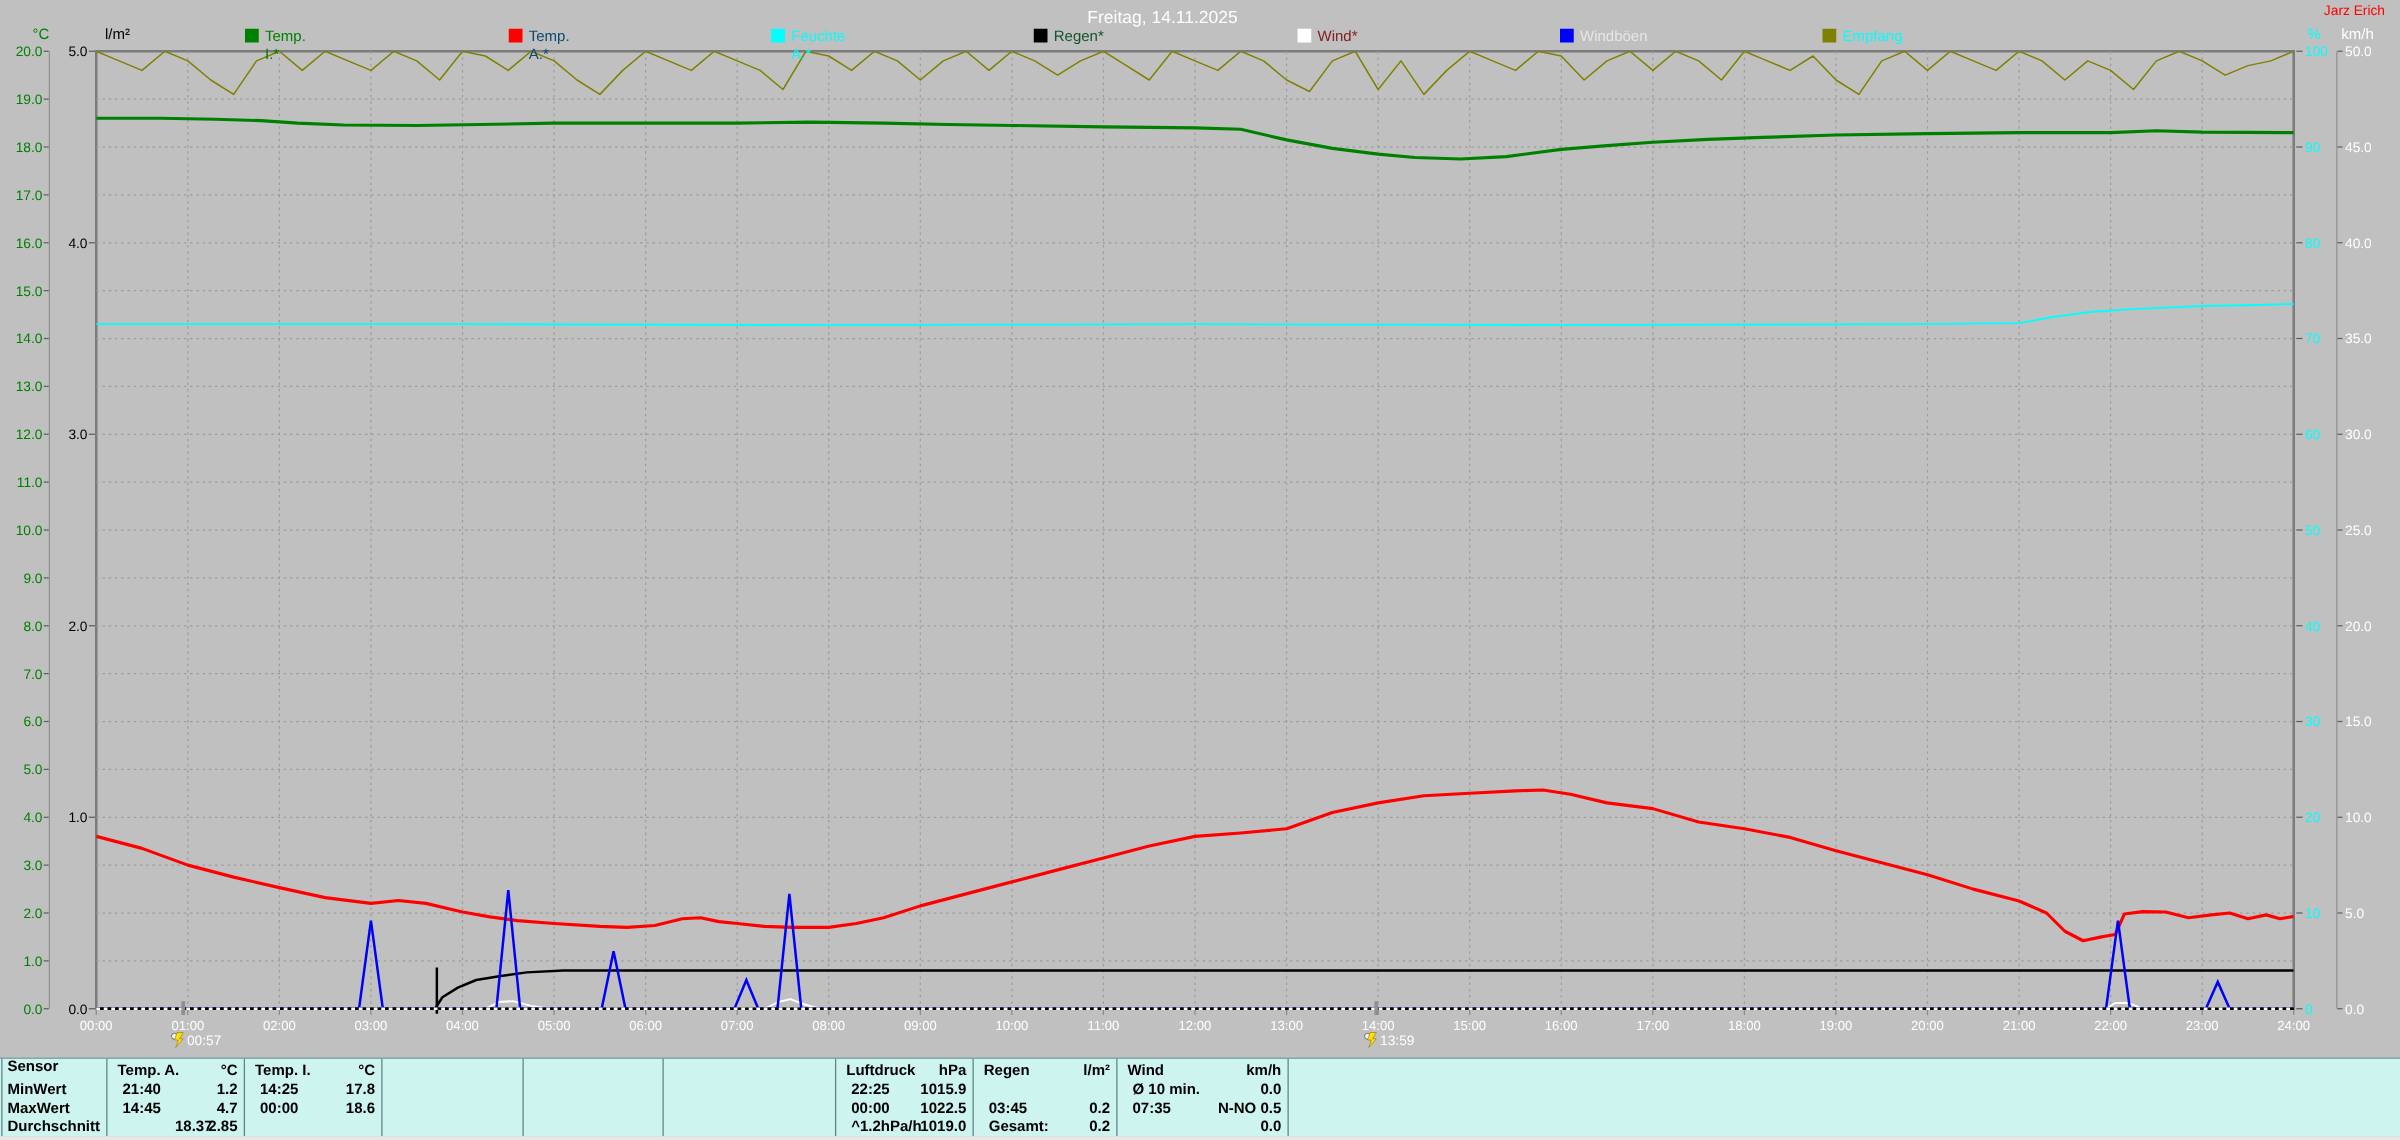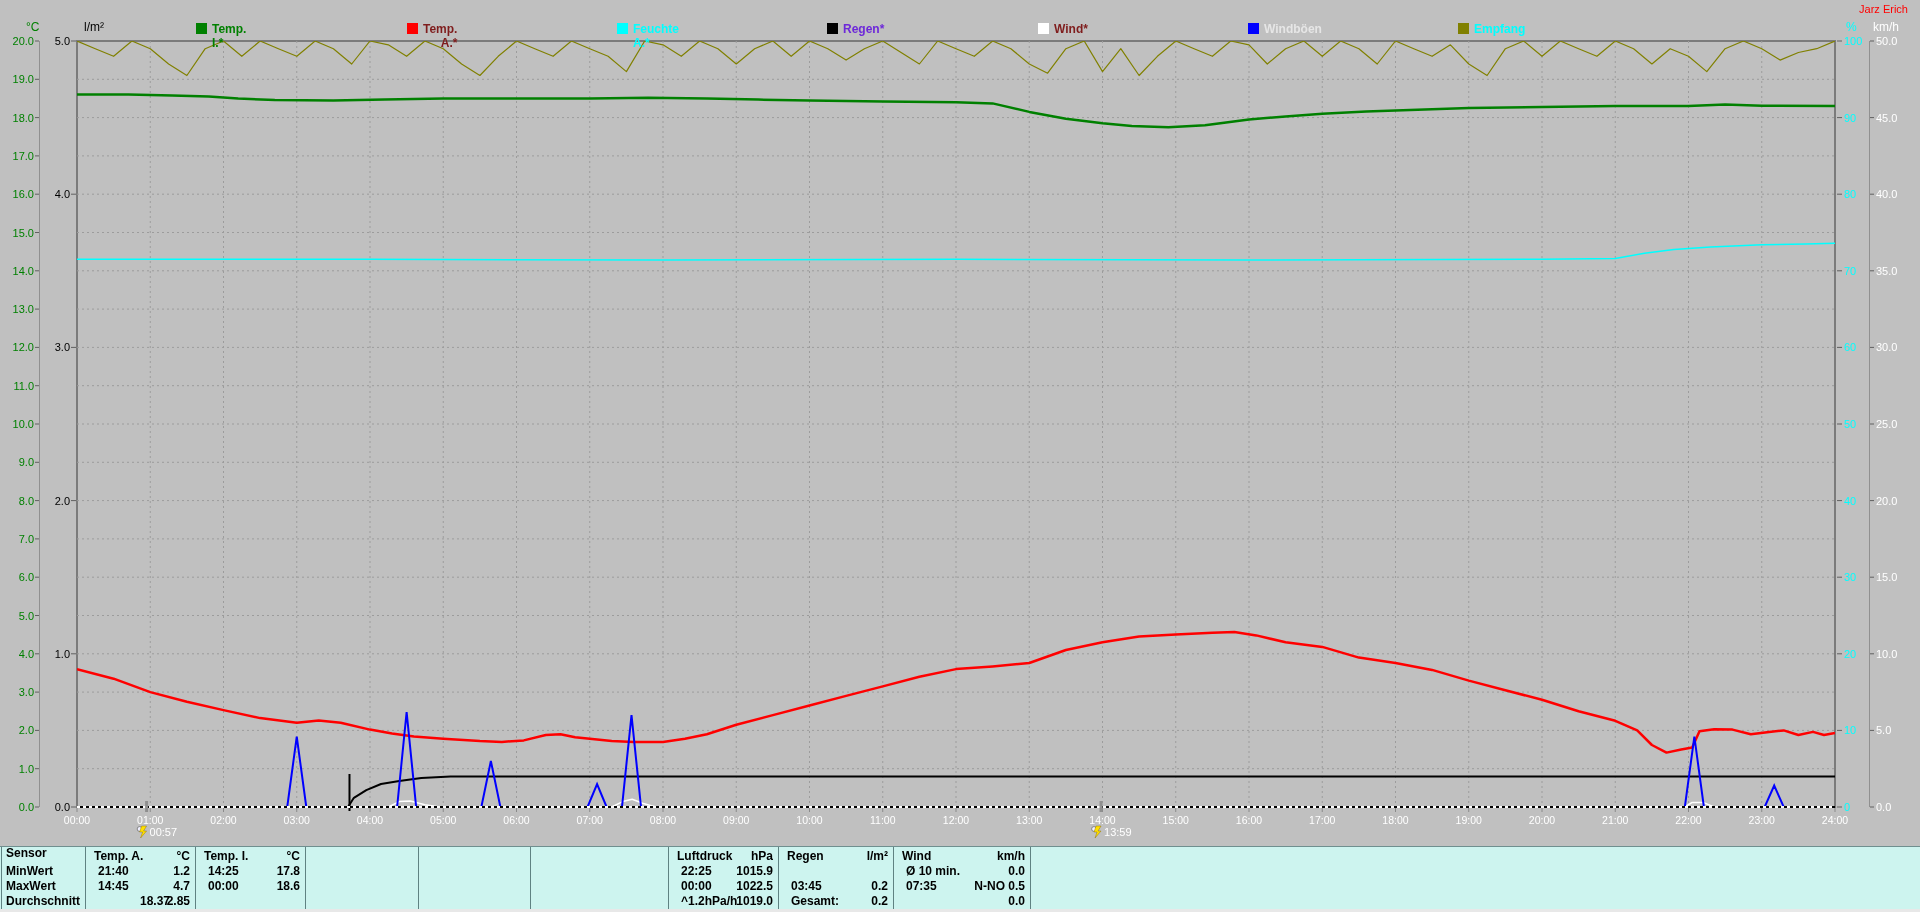--- a/index.html
+++ b/index.html
@@ -6,21 +6,21 @@
   #root{position:relative;width:1920px;height:912px;background:#C0C0C0;
         font-family:"Liberation Sans",sans-serif;overflow:hidden;}
   #chart-svg{position:absolute;left:0;top:0;}
   .abs{position:absolute;white-space:nowrap;}
   #title{left:0;top:5px;width:1860px;text-align:center;color:#FFFFFF;font-size:14px;}
   #watermark{right:12px;top:3px;color:#FF0000;font-size:11px;}
   .axis-head{font-size:12px;top:20px;}
   #legend{position:absolute;left:0;top:22px;height:16px;width:1860px;}
   .leg-item{position:absolute;top:0;height:14px;font-size:12px;cursor:default;}
   .leg-sw{position:absolute;left:0;top:1px;width:11px;height:11px;}
-  .leg-lb{position:absolute;left:16px;top:0;font-weight:bold;}
+  .leg-lb{position:absolute;left:16px;top:0;}
   #stat-table{position:absolute;left:0;top:846px;width:1920px;height:62px;
               background:#CDF4EF;border-top:1px solid #6F8F8F;font-size:12px;color:#000;}
   .tcell{position:absolute;line-height:13px;}
   .tbold{font-weight:bold;}
   .tcol-line{position:absolute;top:0;width:1px;height:62px;background:#5F8282;}
   #below-table{position:absolute;left:0;top:909px;width:1920px;height:3px;background:#E8E8E8;}
 </style>
 </head>
 <body>
 
@@ -237,43 +237,44 @@
       <line x1="146.58749999999998" y1="801" x2="146.58749999999998" y2="812" stroke="#8F8F8F" stroke-width="3"></line>
       <circle cx="139.58749999999998" cy="829" r="2.4" fill="#F0F0FF" stroke="#505050" stroke-width="0.6"></circle>
       <polygon points="141.58749999999998,826 146.58749999999998,826 143.58749999999998,831 146.58749999999998,831 140.58749999999998,838 142.58749999999998,832 139.58749999999998,832" fill="#FFE000" stroke="#806000" stroke-width="0.4"></polygon>
       <text x="149.58749999999998" y="836" fill="#FFFFFF" text-anchor="start" font-size="11" font-family="&quot;Liberation Sans&quot;,sans-serif">00:57</text>
       <line x1="1101.035" y1="801" x2="1101.035" y2="812" stroke="#8F8F8F" stroke-width="3"></line>
       <circle cx="1094.035" cy="829" r="2.4" fill="#F0F0FF" stroke="#505050" stroke-width="0.6"></circle>
       <polygon points="1096.035,826 1101.035,826 1098.035,831 1101.035,831 1095.035,838 1097.035,832 1094.035,832" fill="#FFE000" stroke="#806000" stroke-width="0.4"></polygon>
       <text x="1104.035" y="836" fill="#FFFFFF" text-anchor="start" font-size="11" font-family="&quot;Liberation Sans&quot;,sans-serif">13:59</text>
     </svg>
 
+  <div id="title" class="abs">Freitag, 14.11.2025</div>
   <div id="watermark" class="abs">Jarz Erich</div>
 
   <div class="abs axis-head" style="left: 26px; color: rgb(0, 128, 0);" id="hd-c">°C</div>
   <div class="abs axis-head" style="left: 84px; color: rgb(0, 0, 0);" id="hd-lm2">l/m²</div>
   <div class="abs axis-head" style="left: 1846px; color: rgb(0, 255, 255);" id="hd-pct">%</div>
   <div class="abs axis-head" style="left: 1873px; color: rgb(255, 255, 255);" id="hd-kmh">km/h</div>
 
   <div id="legend">
       <div class="leg-item" style="left: 196px;">
         <span class="leg-sw" style="background: rgb(0, 128, 0);"></span>
         <span class="leg-lb" style="color: rgb(0, 128, 0);">Temp. I.*</span>
       </div>
       <div class="leg-item" style="left: 407px;">
         <span class="leg-sw" style="background: rgb(255, 0, 0);"></span>
-        <span class="leg-lb" style="color: #7f1d1d; text-align: right;">Temp. A.*</span>
+        <span class="leg-lb" style="color: #0c4a6e;">Temp. A.*</span>
       </div>
       <div class="leg-item" style="left: 617px;">
         <span class="leg-sw" style="background: rgb(0, 255, 255);"></span>
         <span class="leg-lb" style="color: rgb(0, 255, 255);">Feuchte A.*</span>
       </div>
       <div class="leg-item" style="left: 827px;">
         <span class="leg-sw" style="background: rgb(0, 0, 0);"></span>
-        <span class="leg-lb" style="color: #6d28d9;">Regen*</span>
+        <span class="leg-lb" style="color: #14532d;">Regen*</span>
       </div>
       <div class="leg-item" style="left: 1038px;">
         <span class="leg-sw" style="background: rgb(255, 255, 255);"></span>
         <span class="leg-lb" style="color: #7f1d1d;">Wind*</span>
       </div>
       <div class="leg-item" style="left: 1248px;">
         <span class="leg-sw" style="background: rgb(0, 0, 255);"></span>
         <span class="leg-lb" style="color: rgb(230, 230, 230);">Windböen</span>
       </div>
       <div class="leg-item" style="left: 1458px;">

